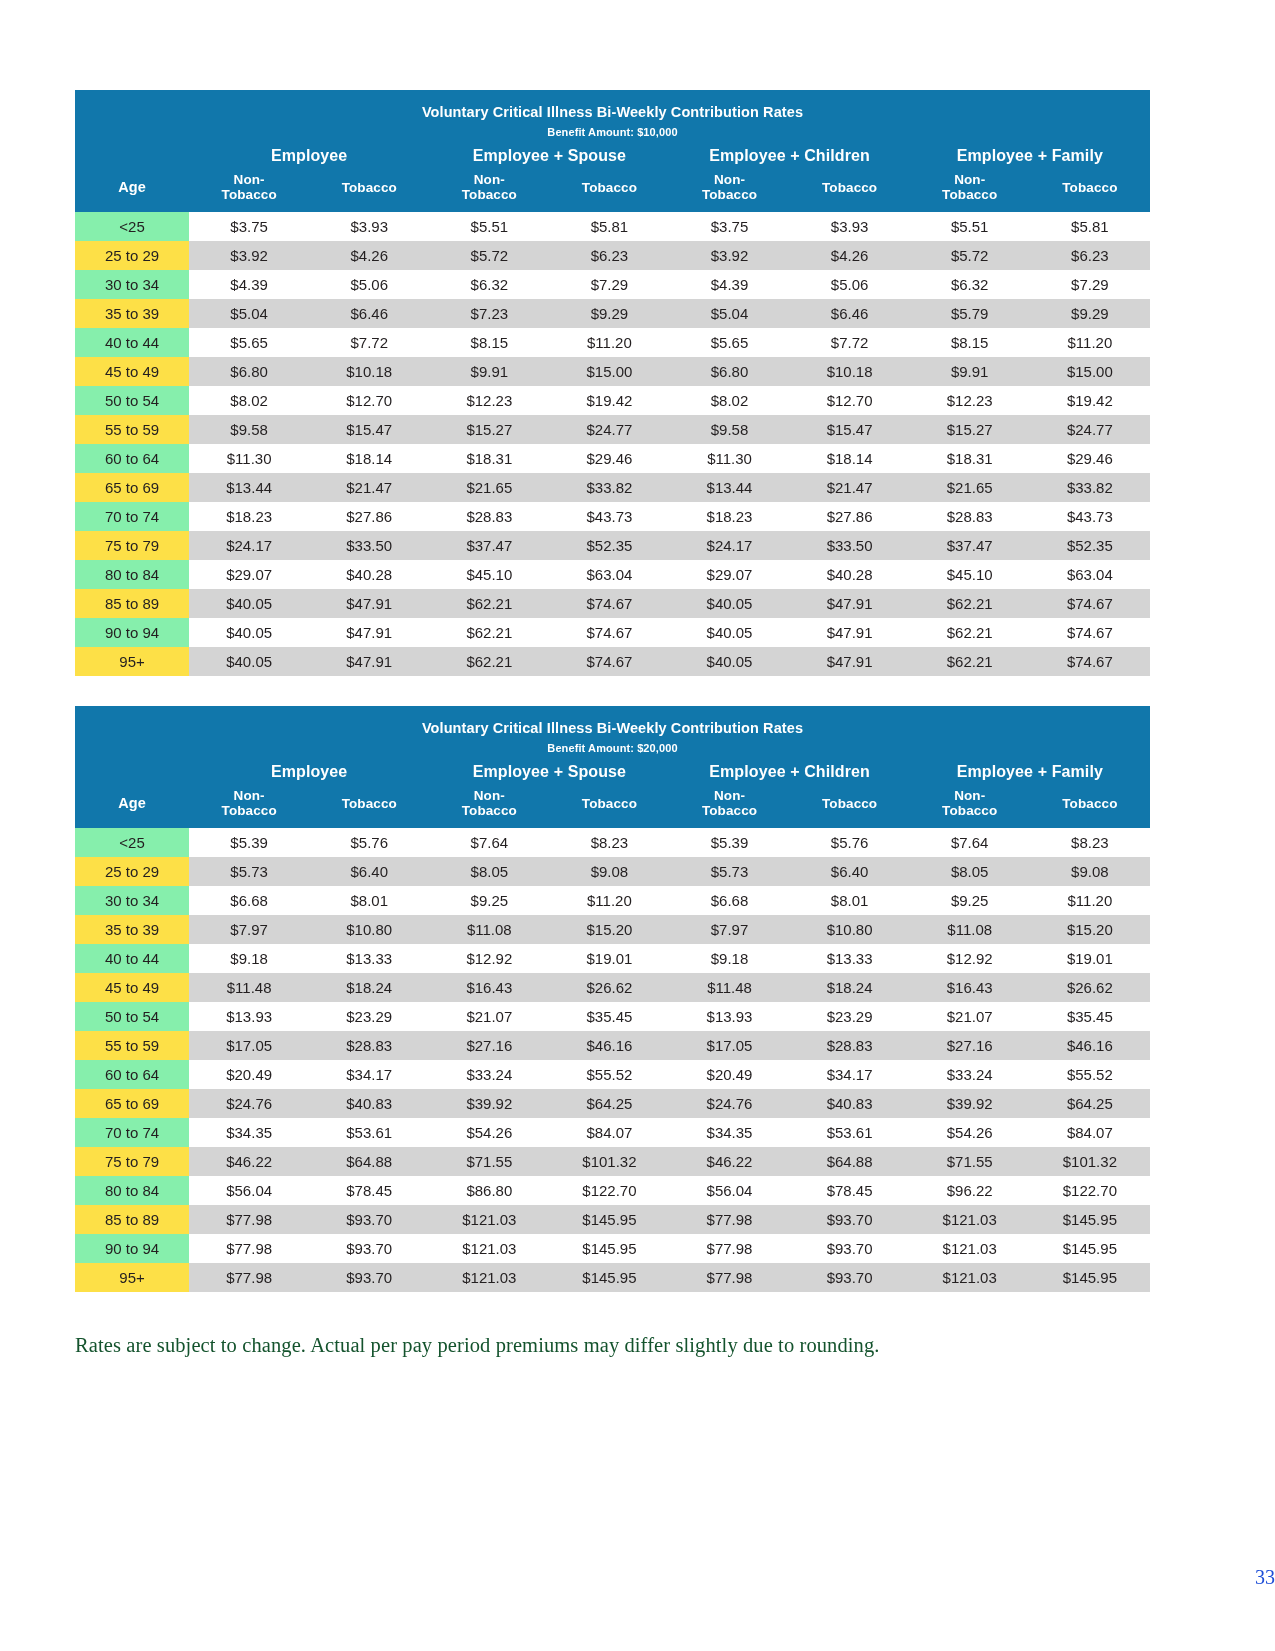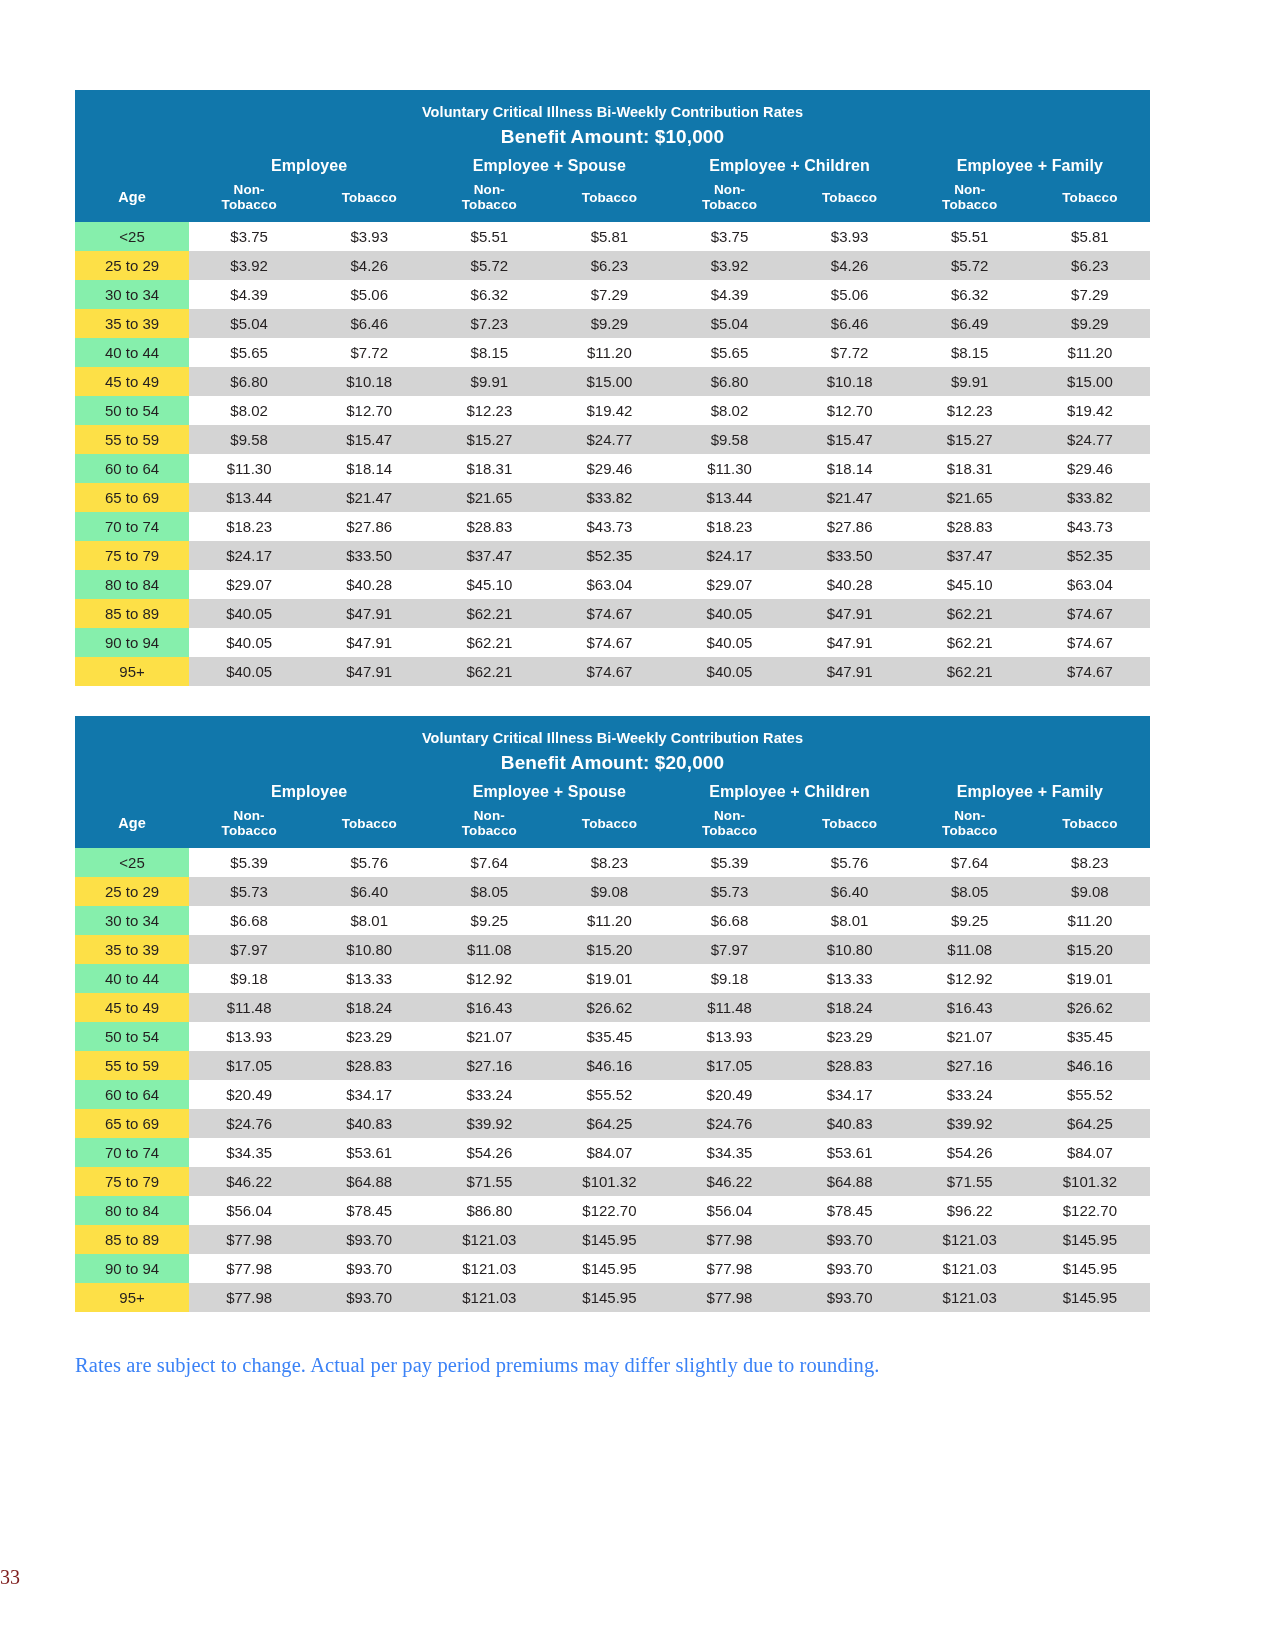--- a/index.html
+++ b/index.html
@@ -39,21 +39,21 @@
     font-size: 14.5px;
     padding: 2px 2px 5px 2px;
     letter-spacing: 0.1px;
   }
   .rate-table .title-row td {
     font-size: 14.5px;
     padding-top: 14px;
     padding-bottom: 4px;
   }
   .rate-table .benefit-row td {
-    font-size: 19px;
+    font-size: 11px;
     padding-top: 2px;
     padding-bottom: 7px;
   }
   .rate-table .group-row td {
     font-size: 16px;
     padding-top: 2px;
     padding-bottom: 4px;
   }
   .rate-table .sub-row td {
     font-size: 13.5px;
@@ -87,32 +87,32 @@
   }
   .rate-table tbody tr.last-row td {
     background: #d4d4d4;
   }
   col.c-age { width: 114px; }
   col.c-val { width: 120px; }
   .footnote {
     margin-top: 42px;
     font-family: "Liberation Serif", serif;
     font-size: 20.5px;
-    color: #3b82f6;
+    color: #14532d;
     letter-spacing: 0.1px;
   }
   .page-number {
     position: absolute;
     bottom: 62px;
     left: 0;
     width: 1275px;
-    text-align: left;
+    text-align: right;
     font-family: "Liberation Serif", serif;
     font-size: 20px;
-    color: #7f1d1d;
+    color: #1d4ed8;
   }
 </style>
 </head>
 <body>
 
 <div class="page">
   <div id="tables-container">
       <table class="rate-table">
         <colgroup>
           <col class="c-age">
@@ -186,21 +186,21 @@
             <td>$7.29</td>
           </tr>
           <tr class="shaded">
             <td class="age-col">35 to 39</td>
             <td>$5.04</td>
             <td>$6.46</td>
             <td>$7.23</td>
             <td>$9.29</td>
             <td>$5.04</td>
             <td>$6.46</td>
-            <td>$6.49</td>
+            <td>$5.79</td>
             <td>$9.29</td>
           </tr>
           <tr>
             <td class="age-col">40 to 44</td>
             <td>$5.65</td>
             <td>$7.72</td>
             <td>$8.15</td>
             <td>$11.20</td>
             <td>$5.65</td>
             <td>$7.72</td>

